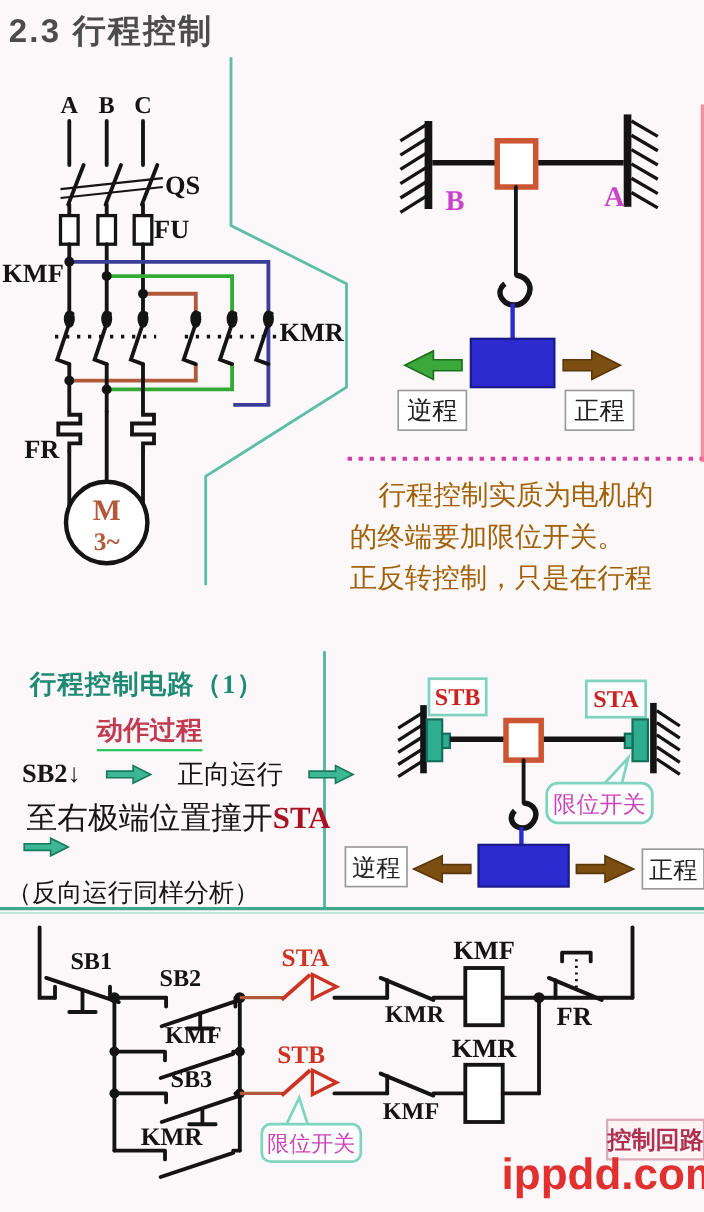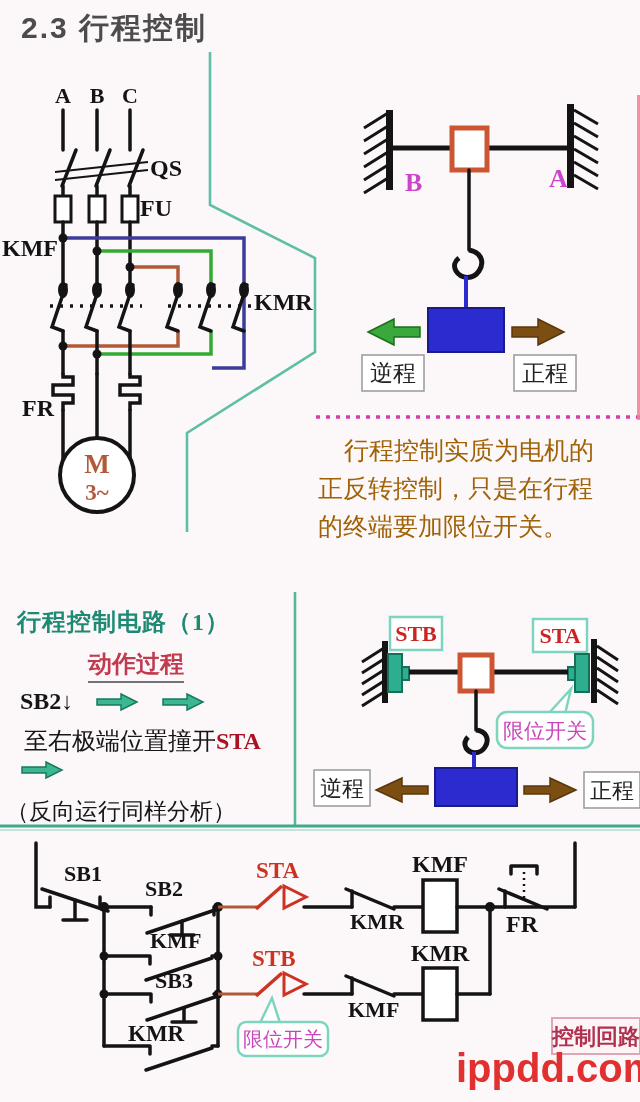--- a/index.html
+++ b/index.html
@@ -1,36 +1,36 @@
 <!DOCTYPE html>
 <html><head>
 <meta charset="utf-8">
 <style>
   html,body{margin:0;padding:0;}
   body{width:640px;height:1102px;position:relative;background:#fcf8f9;overflow:hidden;
        font-family:"Liberation Serif","DejaVu Serif",serif;}
   .abs{position:absolute;}
   #page-title{left:8px;top:8px;font-family:"Liberation Sans","DejaVu Sans",sans-serif;
-      font-weight:bold;font-size:30px;color:#4c4c4c;letter-spacing:2px;margin-left:13px;}
+      font-weight:bold;font-size:30px;color:#4c4c4c;letter-spacing:2px;}
   svg.art{position:absolute;left:0;top:0;width:640px;height:1102px;}
   svg .wire{stroke:#141414;stroke-width:3.5;fill:none;stroke-linecap:round;}
   svg .thick{stroke:#141414;stroke-width:5;fill:none;}
   svg .lab{font-family:"Liberation Serif","DejaVu Serif",serif;font-weight:bold;fill:#141414;}
   svg .dot{fill:#141414;}
   
   #note{left:318px;top:432px;width:322px;font-size:25px;line-height:38px;color:#a16207;}
   #note .l1{padding-left:26px;}
   
   .proc{color:#161616;}
-  #proc-title{left:17px;top:606px;font-size:24px;font-weight:bold;color:#1f8a74;letter-spacing:1px;}
+  #proc-title{left:27px;top:606px;font-size:24px;font-weight:bold;color:#1f8a74;letter-spacing:1px;}
   #proc-sub{left:88px;top:648px;font-size:24px;font-weight:bold;color:#c03a50;
-      border-bottom:2px solid #737373;padding-bottom:1px;}
+      border-bottom:2px solid #22c55e;padding-bottom:1px;}
   .prow{display:flex;align-items:center;gap:22px;font-size:24px;}
   #proc-step1{left:20px;top:688px;}
-  #proc-step2{left:24px;top:725px;font-size:24px;font-family:Liberation Serif, serif;}
+  #proc-step2{left:24px;top:725px;font-size:28px;font-family:Liberation Serif, serif;}
   #proc-step3{left:20px;top:760px;}
   #proc-foot{left:6px;top:796px;font-size:23px;text-align:center;}
   .bold{font-weight:bold;}
   .red{color:#aa1122;font-weight:bold;}
   #watermark{left:456px;top:1046px;font-family:"Liberation Sans","DejaVu Sans",sans-serif;
       font-weight:bold;font-size:40px;color:#e03030;letter-spacing:0px;}
 </style>
 </head>
 <body>
 
@@ -288,32 +288,33 @@
 
     <rect x="552" y="1018" width="88" height="36" fill="#fdf4f6" stroke="#dca8b8" stroke-width="2"></rect>
     <text x="596" y="1044" font-size="22" text-anchor="middle" class="lab" style="fill:#b03050">控制回路</text>
   </g>
 </svg>
 
 <div class="abs" id="page-title">2.3 行程控制</div>
 
 <div class="abs" id="note">
   <div class="l1">行程控制实质为电机的</div>
+  <div>的终端要加限位开关。</div>
   <div>正反转控制，只是在行程</div>
-  <div>的终端要加限位开关。</div>
 </div>
 
 <div class="abs proc" id="proc-title">行程控制电路（1）</div>
 <div class="abs proc" id="proc-sub">动作过程</div>
 
 <div class="abs proc prow" id="proc-step1">
   <span class="bold">SB2↓</span>
   <svg width="44" height="20" viewBox="0 0 44 20">
     <polygon points="2,7 26,7 26,2 42,10 26,18 26,13 2,13" fill="#3db694" stroke="#177a5c" stroke-width="1.5"></polygon>
   </svg>
+  <span>正向运行</span>
   <svg width="44" height="20" viewBox="0 0 44 20">
     <polygon points="2,7 26,7 26,2 42,10 26,18 26,13 2,13" fill="#3db694" stroke="#177a5c" stroke-width="1.5"></polygon>
   </svg>
 </div>
 
 <div class="abs proc" id="proc-step2">
   <span>至右极端位置撞开</span><span class="red">STA</span>
 </div>
 
 <div class="abs proc prow" id="proc-step3">

